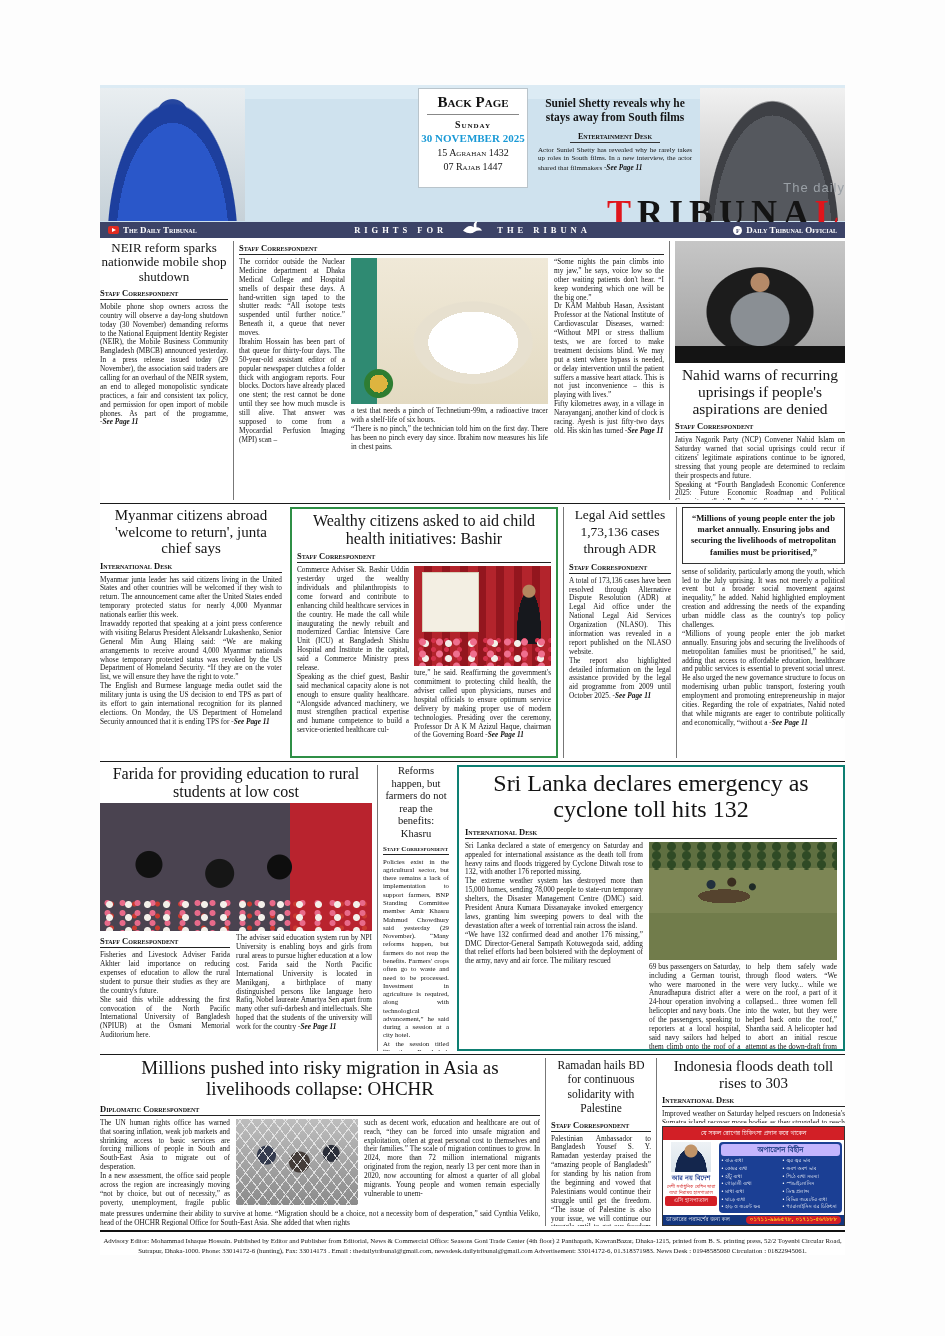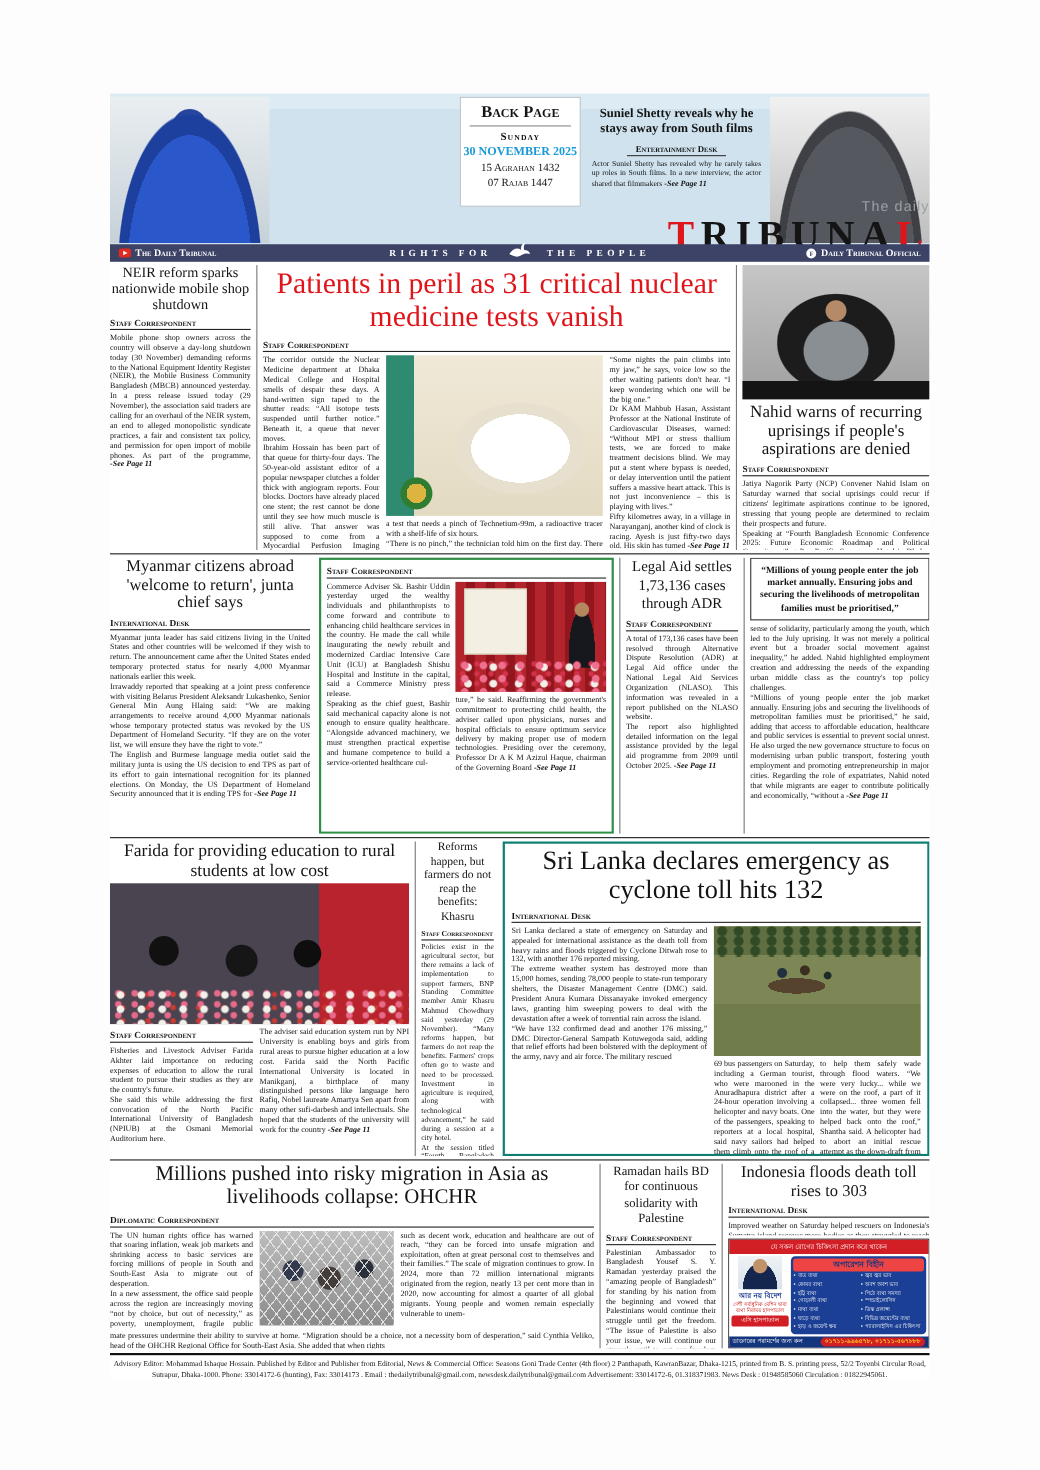--- a/index.html
+++ b/index.html
@@ -163,21 +163,21 @@
   .ad-body{display:flex;gap:2px;background:#fff;padding:2px}
   .ad-left{width:52px;text-align:center}
   .ph-doctor{width:40px;height:30px;margin:0 auto 1px;background:
     radial-gradient(circle at 50% 30%,#c09368 0 6px,transparent 7px),
     radial-gradient(ellipse at 50% 98%,#14264d 0 55%,transparent 56%),
     linear-gradient(#eef2f5,#d9e2ea)}
   .ad-noabroad{color:#15338c;font-weight:bold;font-size:6.5px}
   .ad-tag{color:#c00;font-size:4.6px;line-height:1.2}
   .ad-hosp{background:#d21f26;color:#fff;font-size:5.5px;border-radius:2px;margin-top:1px;padding:1px 0}
   .ad-right{flex:1;background:#1b3f94;border-radius:4px;padding:2px;color:#fff}
-  .ad-op{background:#ef4444;color:#13357d;border-radius:3px;text-align:center;font-weight:bold;font-size:7px;margin-bottom:1px}
+  .ad-op{background:#c4b5fd;color:#13357d;border-radius:3px;text-align:center;font-weight:bold;font-size:7px;margin-bottom:1px}
   .ad-cols{display:flex;gap:3px}
   .ad-col{flex:1;font-size:4.8px;line-height:1.6}
   .ad-col span{display:block}
   .ad-col span::before{content:"• "}
   .ad-call{display:flex;align-items:center;background:#13357d;color:#fff;font-size:5.5px;padding:1px 3px;justify-content:space-between}
   .ad-phone{background:#d21f26;color:#ffd21f;border-radius:4px;padding:0 4px;font-weight:bold}
 
   
   .foot{border-top:2px solid #111;margin-top:4px;padding-top:4px;text-align:center}
   .foot .f1{font-size:8px;font-weight:bold}
@@ -212,36 +212,35 @@
   <nav class="bar">
     <span class="bar-left">
         <span class="yt"></span>
         <span>The Daily Tribunal</span>
       </span>
     <span class="bar-center">
       <span>RIGHTS FOR</span>
       <svg class="dove" viewBox="0 0 24 20">
           <path d="M2 12 Q8 4 14 8 Q13 2 18 1 Q16 5 17 8 Q22 8 23 12 Q18 11 15 13 Q10 17 2 12 Z" fill="#fff"></path>
         </svg>
-      <span>THE PEOPLE</span>
+      <span>THE RIBUNA</span>
     </span>
     <span class="bar-right">
         <span class="fb"></span>
         <span>Daily Tribunal Official</span>
       </span>
   </nav>
 
   <section class="row row1">
     <article class="a-neir">
       <h3 class="hl">NEIR reform sparks nationwide mobile shop shutdown</h3>
       <div class="byline">Staff Correspondent</div>
       <p class="bd"><span>Mobile phone shop owners across the country will observe a day-long shutdown today (30 November) demanding reforms to the National Equipment Identity Register (NEIR), the Mobile Business Community Bangladesh (MBCB) announced yesterday. In a press release issued today (29 November), the association said traders are calling for an overhaul of the NEIR system, an end to alleged monopolistic syndicate practices, a fair and consistent tax policy, and permission for open import of mobile phones. As part of the programme,</span> <i class="see">-See Page 11</i></p>
     </article>
     <article class="a-main vl">
-      <h1 class="hl main-hl">Patients in peril as 31 critical nuclear medicine tests vanish</h1>
       <div class="byline">Staff Correspondent</div>
       <div class="cols3">
         <p class="bd c1">The corridor outside the Nuclear Medicine department at Dhaka Medical College and Hospital smells of despair these days. A hand-written sign taped to the shutter reads: “All isotope tests suspended until further notice.” Beneath it, a queue that never moves.
 Ibrahim Hossain has been part of that queue for thirty-four days. The 50-year-old assistant editor of a popular newspaper clutches a folder thick with angiogram reports. Four blocks. Doctors have already placed one stent; the rest cannot be done until they see how much muscle is still alive. That answer was supposed to come from a Myocardial Perfusion Imaging (MPI) scan –</p>
         <div class="cmid">
           <div class="photo ph-scanner"></div>
           <p class="bd">a test that needs a pinch of Technetium-99m, a radioactive tracer with a shelf-life of six hours.
 “There is no pinch,” the technician told him on the first day. There has been no pinch every day since. Ibrahim now measures his life in chest pains.</p>
         </div>
         <p class="bd c3"><span>“Some nights the pain climbs into my jaw,” he says, voice low so the other waiting patients don't hear. “I keep wondering which one will be the big one.”
@@ -260,20 +259,21 @@
 
   <section class="row row2">
     <article class="a-myan">
       <h2 class="hl">Myanmar citizens abroad 'welcome to return', junta chief says</h2>
       <div class="byline">International Desk</div>
       <p class="bd"><span>Myanmar junta leader has said citizens living in the United States and other countries will be welcomed if they wish to return. The announcement came after the United States ended temporary protected status for nearly 4,000 Myanmar nationals earlier this week.
 Irrawaddy reported that speaking at a joint press conference with visiting Belarus President Aleksandr Lukashenko, Senior General Min Aung Hlaing said: “We are making arrangements to receive around 4,000 Myanmar nationals whose temporary protected status was revoked by the US Department of Homeland Security. “If they are on the voter list, we will ensure they have the right to vote.”
 The English and Burmese language media outlet said the military junta is using the US decision to end TPS as part of its effort to gain international recognition for its planned elections. On Monday, the US Department of Homeland Security announced that it is ending TPS for</span> <i class="see">-See Page 11</i></p>
     </article>
     <article class="box-green">
+      <h2 class="hl">Wealthy citizens asked to aid child health initiatives: Bashir</h2>
       <div class="byline">Staff Correspondent</div>
       <div class="bash-cols">
         <p class="bd c1">Commerce Adviser Sk. Bashir Uddin yesterday urged the wealthy individuals and philanthropists to come forward and contribute to enhancing child healthcare services in the country. He made the call while inaugurating the newly rebuilt and modernized Cardiac Intensive Care Unit (ICU) at Bangladesh Shishu Hospital and Institute in the capital, said a Commerce Ministry press release.
 Speaking as the chief guest, Bashir said mechanical capacity alone is not enough to ensure quality healthcare. “Alongside advanced machinery, we must strengthen practical expertise and humane competence to build a service-oriented healthcare cul-</p>
         <div class="bash-c2">
           <div class="photo ph-event">
               <i class="px"></i>
             </div>
           <p class="bd"><span>ture,” he said. Reaffirming the government's commitment to protecting child health, the adviser called upon physicians, nurses and hospital officials to ensure optimum service delivery by making proper use of modern technologies. Presiding over the ceremony, Professor Dr A K M Azizul Haque, chairman of the Governing Board</span> <i class="see">-See Page 11</i></p>
         </div>

